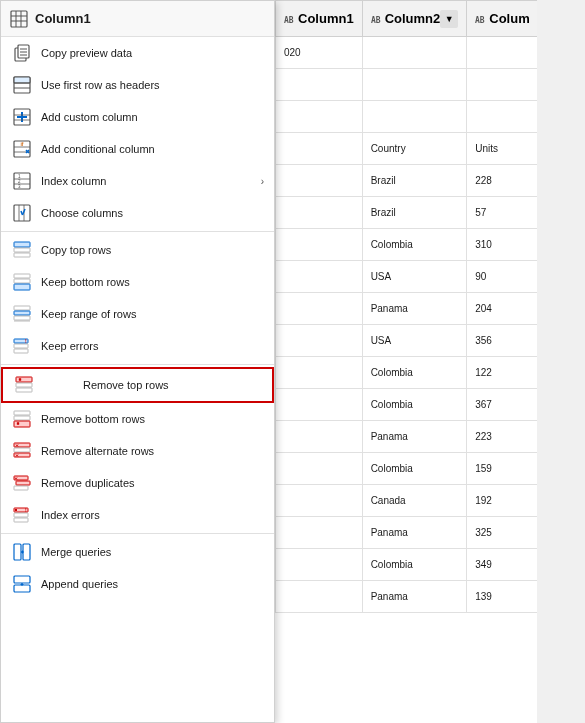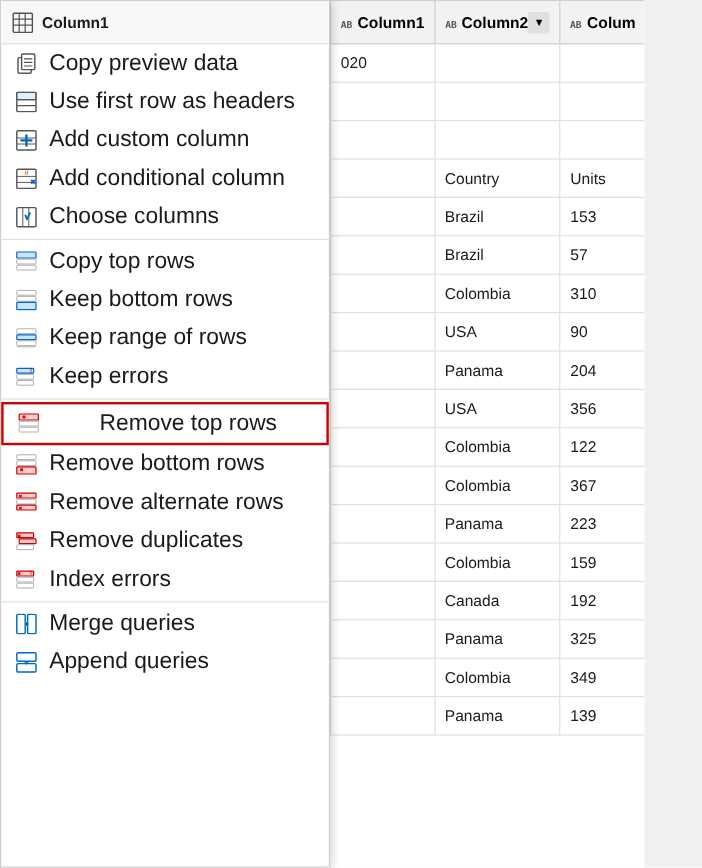--- a/index.html
+++ b/index.html
@@ -78,21 +78,21 @@
       height: 22px;
       margin-right: 8px;
       display: flex;
       align-items: center;
       justify-content: center;
       flex-shrink: 0;
     }
 
     .menu-item-label {
       color: #1a1a1a;
-      font-size: 19px;
+      font-size: 11px;
       flex: 1;
     }
 
     .menu-item-arrow {
       font-size: 10px;
       color: #555;
     }
 
     .menu-divider {
       height: 1px;
@@ -124,21 +124,21 @@
       padding: 5px 8px;
       text-align: left;
       font-weight: 600;
       font-size: 13px;
       height: 36px;
     }
 
     td {
       border: 1px solid #e0e0e0;
       padding: 4px 8px;
-      font-size: 13px;
+      font-size: 10px;
       height: 32px;
       color: #1a1a1a;
     }
 
     .th-inner {
       display: flex;
       align-items: center;
       justify-content: space-between;
     }
 
@@ -228,20 +228,34 @@
             <line x1="1" y1="7" x2="17" y2="7" stroke="#555" stroke-width="0.8"></line>
             <line x1="1" y1="12" x2="17" y2="12" stroke="#555" stroke-width="0.8"></line>
             <text x="9" y="6" text-anchor="middle" font-size="5" fill="#d07020" font-weight="bold">if</text>
             <line x1="13" y1="10" x2="16" y2="13" stroke="#0066cc" stroke-width="1.5"></line>
             <line x1="13" y1="13" x2="16" y2="10" stroke="#0066cc" stroke-width="1.5"></line>
           </svg>
         </div>
         <span class="menu-item-label">Add conditional column</span>
       </div>
 
+      <div class="menu-item">
+        <div class="menu-item-icon">
+          <svg width="18" height="18" viewBox="0 0 18 18">
+            <rect x="1" y="1" width="16" height="16" rx="1" fill="none" stroke="#555" stroke-width="1.2"></rect>
+            <line x1="1" y1="7" x2="17" y2="7" stroke="#555" stroke-width="0.8"></line>
+            <line x1="1" y1="12" x2="17" y2="12" stroke="#555" stroke-width="0.8"></line>
+            <text x="5" y="5.5" font-size="4.5" fill="#555">1</text>
+            <text x="5" y="10.5" font-size="4.5" fill="#555">2</text>
+            <text x="5" y="15.5" font-size="4.5" fill="#555">3</text>
+          </svg>
+        </div>
+        <span class="menu-item-label">Index column</span>
+        <span class="menu-item-arrow">›</span>
+      </div>
 
       <div class="menu-item">
         <div class="menu-item-icon">
           <svg width="18" height="18" viewBox="0 0 18 18">
             <rect x="1" y="1" width="16" height="16" rx="1" fill="none" stroke="#555" stroke-width="1.2"></rect>
             <line x1="6" y1="1" x2="6" y2="17" stroke="#555" stroke-width="0.8"></line>
             <line x1="11" y1="1" x2="11" y2="17" stroke="#555" stroke-width="0.8"></line>
             <line x1="8" y1="7" x2="9.5" y2="11" stroke="#0066cc" stroke-width="1.5"></line>
             <line x1="9.5" y1="11" x2="12" y2="5" stroke="#0066cc" stroke-width="1.5"></line>
           </svg>
@@ -451,21 +465,21 @@
             <td></td>
           </tr>
           <tr>
             <td></td>
             <td>Country</td>
             <td>Units</td>
           </tr>
           <tr>
             <td></td>
             <td>Brazil</td>
-            <td>153</td>
+            <td>228</td>
           </tr>
           <tr>
             <td></td>
             <td>Brazil</td>
             <td>57</td>
           </tr>
           <tr>
             <td></td>
             <td>Colombia</td>
             <td>310</td>

